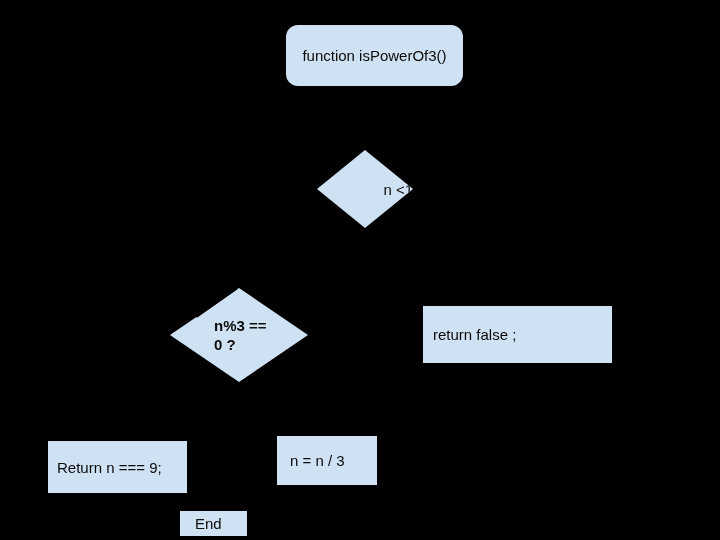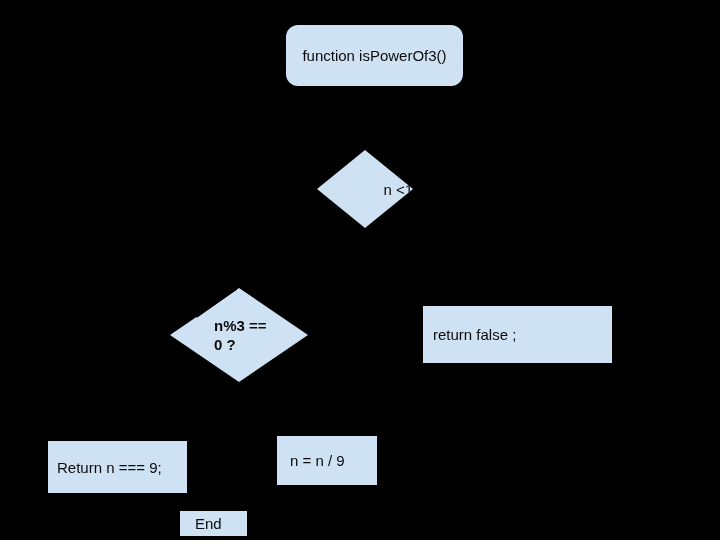--- a/index.html
+++ b/index.html
@@ -94,20 +94,20 @@
     </span>
   </div>
 
   <div class="arrow-artifact"></div>
 
   <div id="returnN" class="node rect">
     <span>Return n === 9;</span>
   </div>
 
   <div id="nDiv3" class="node rect">
-    <span>n = n / 9</span>
+    <span>n = n / 3</span>
   </div>
 
   <div id="end" class="node rect">
     <span>End</span>
   </div>
 
 </div>
 
 </body></html>

